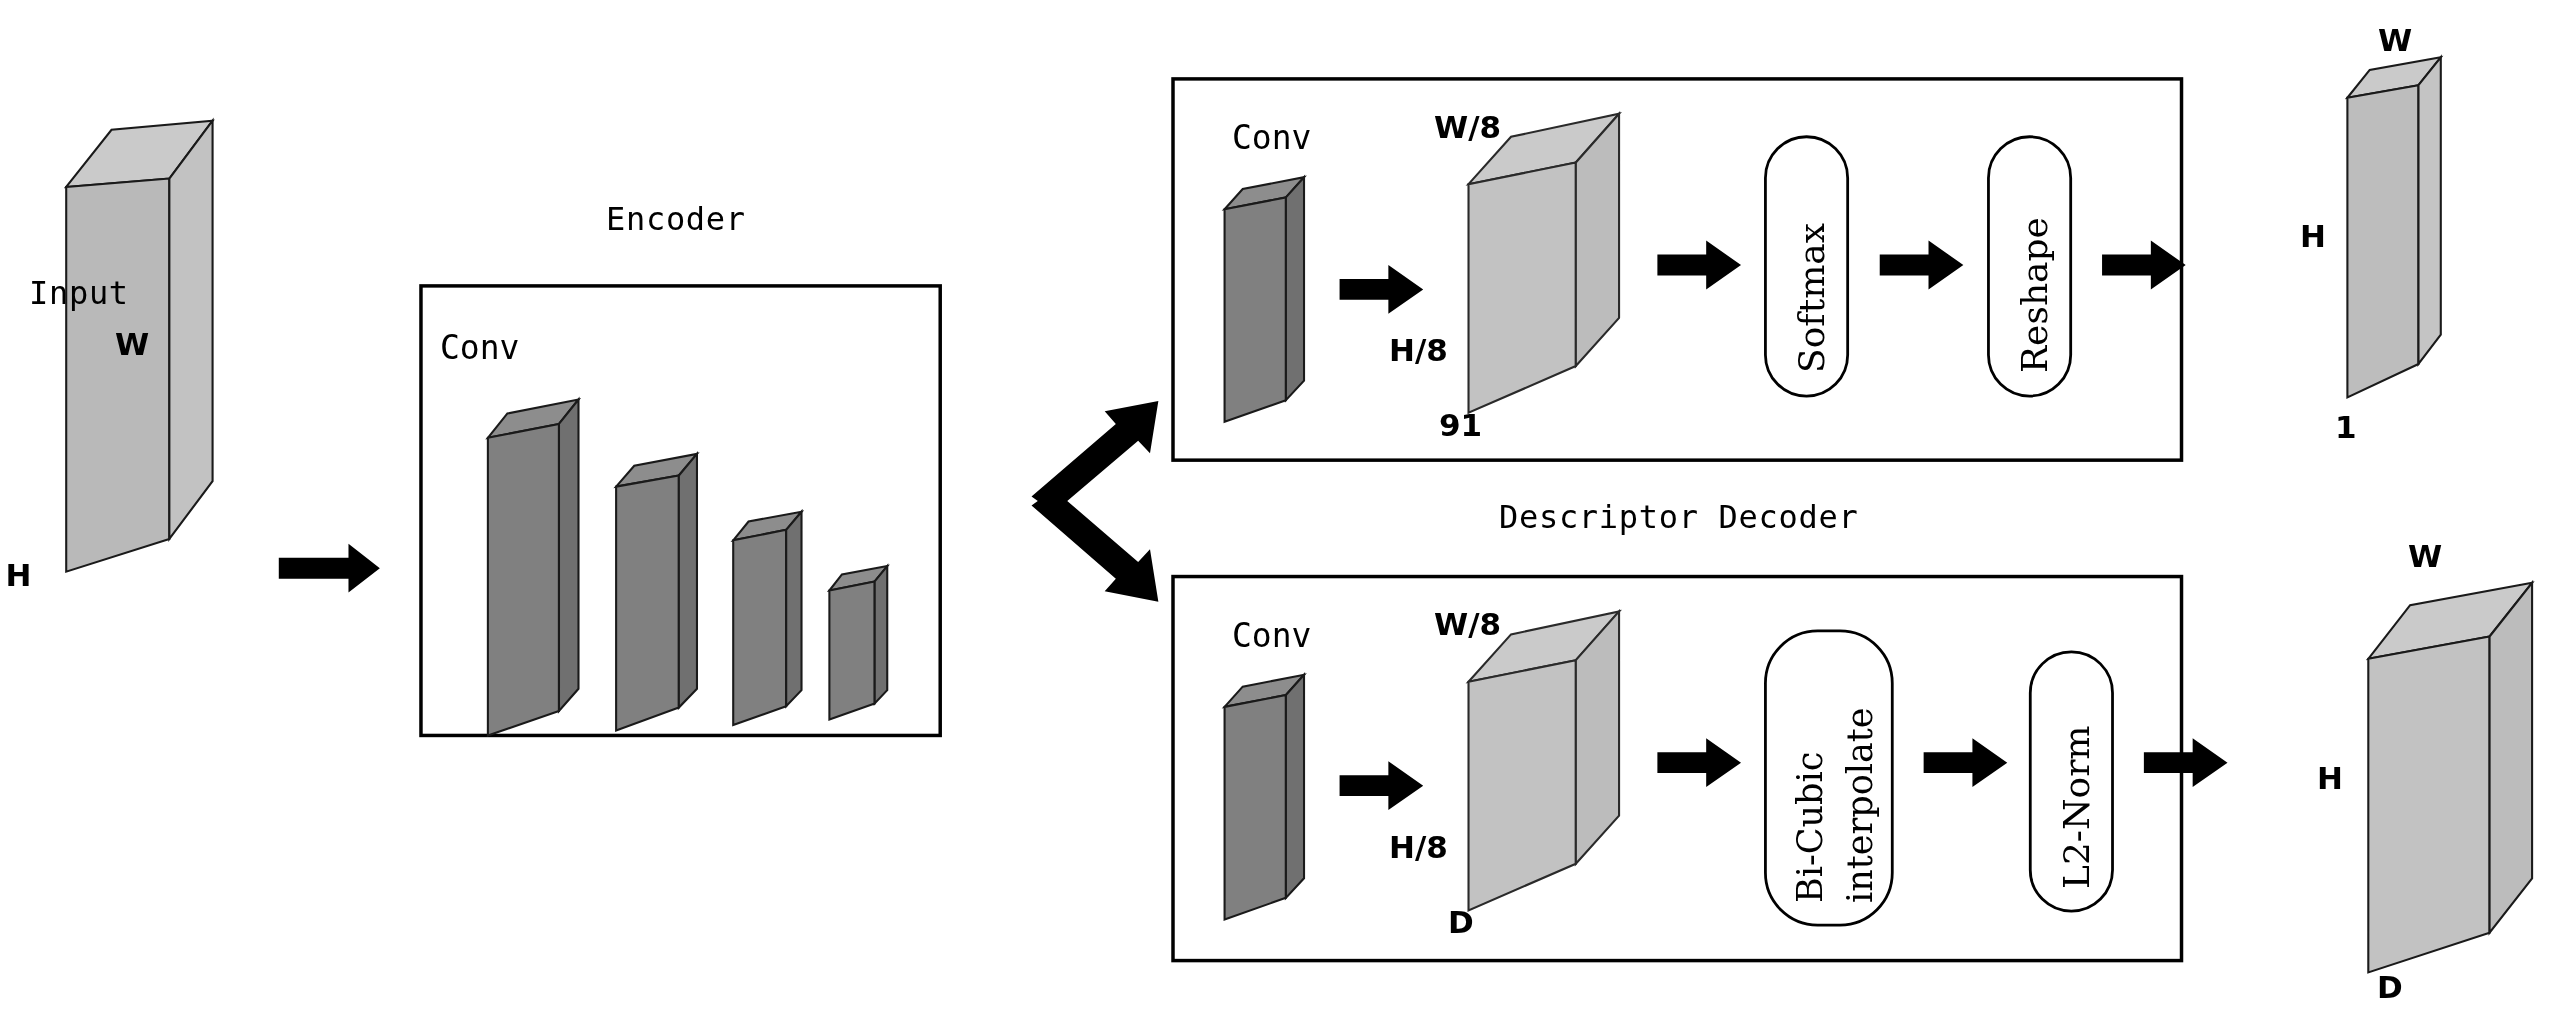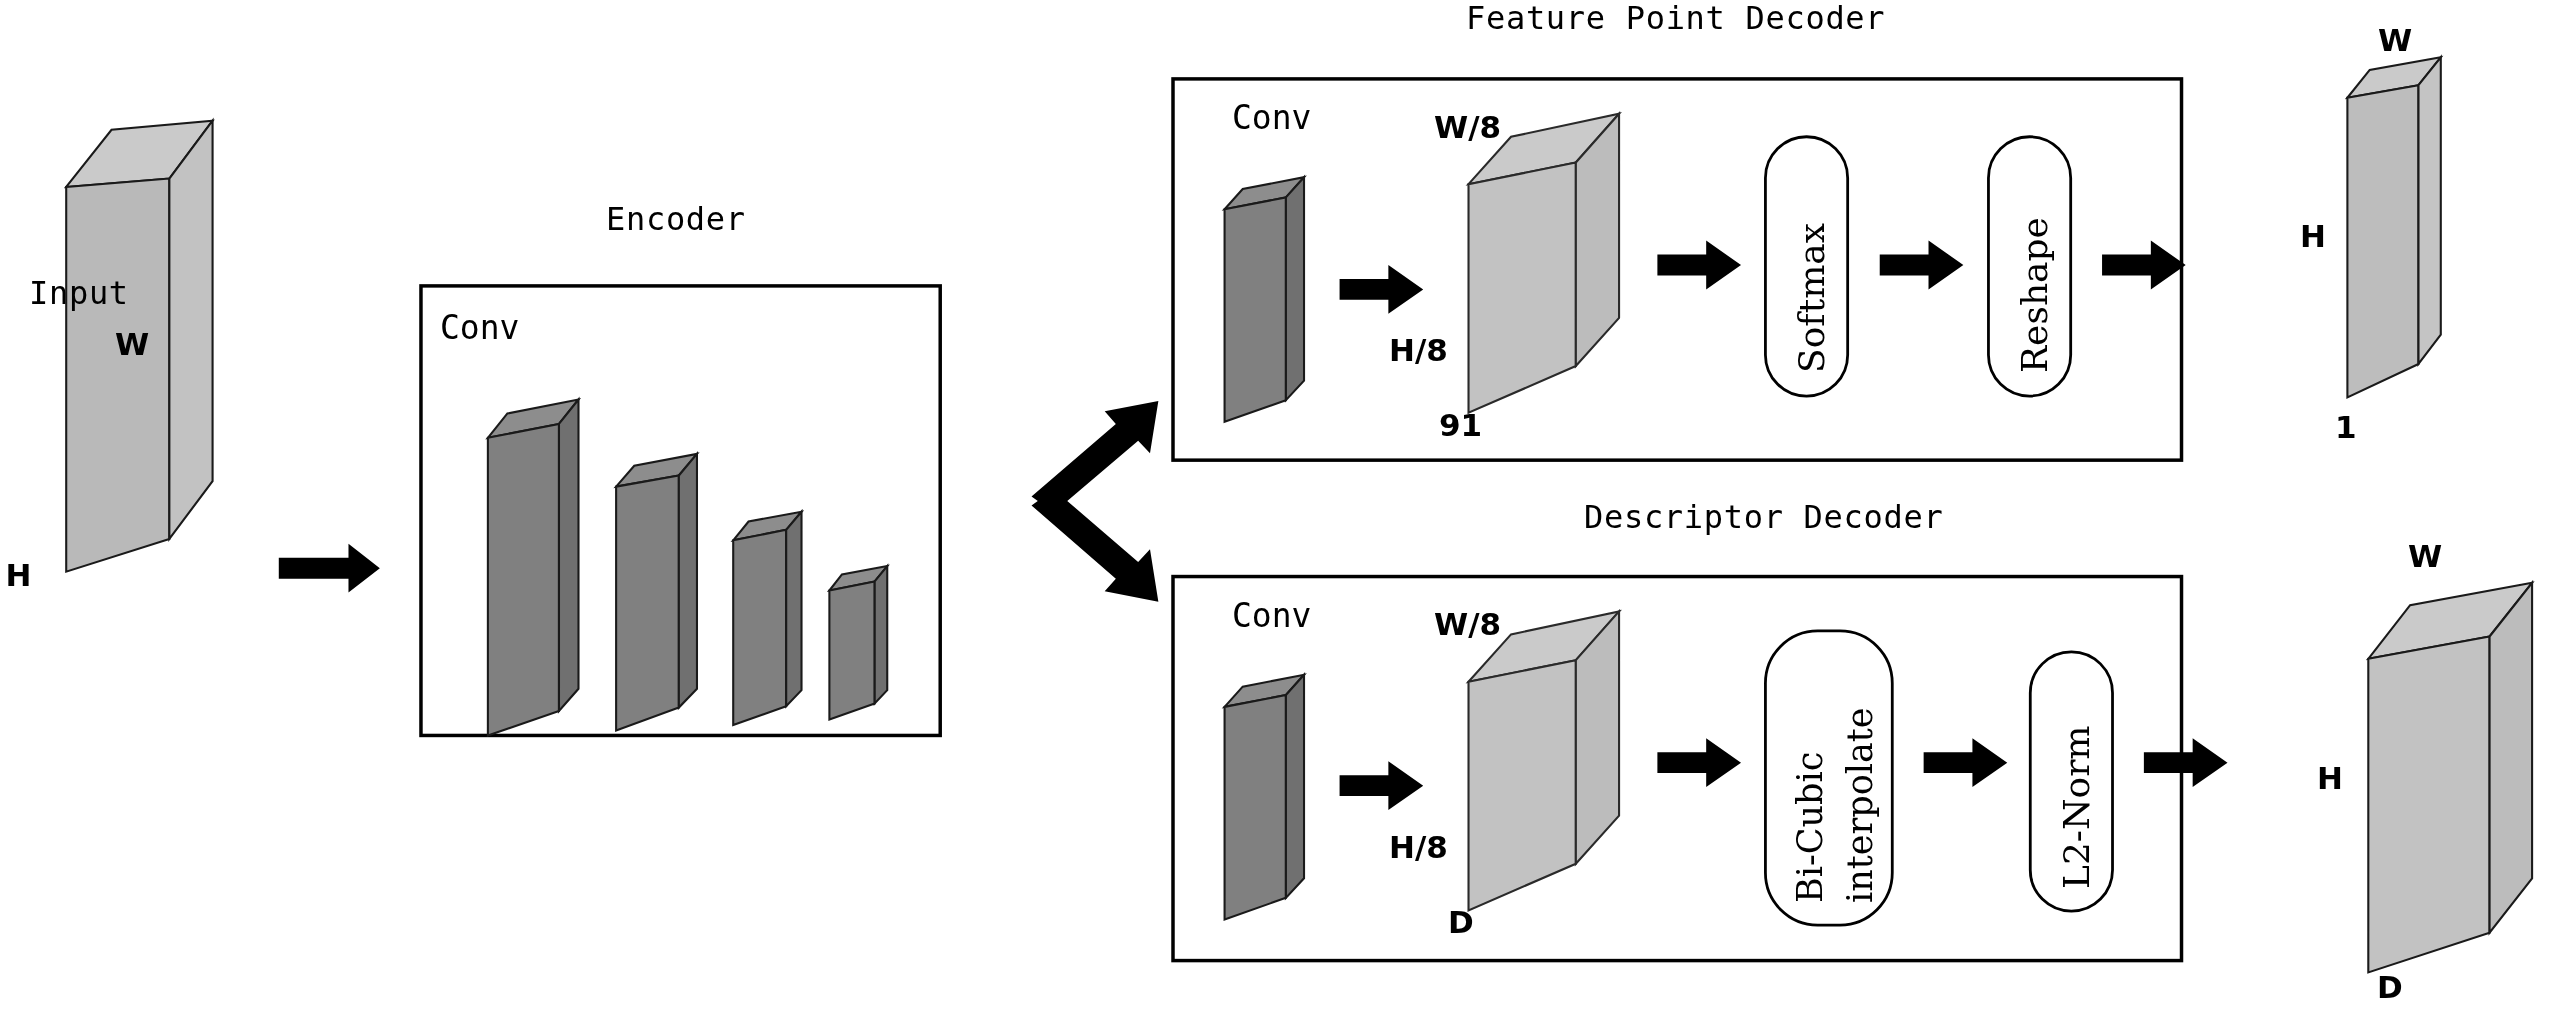--- a/index.html
+++ b/index.html
@@ -5,21 +5,21 @@
   html,body{margin:0;padding:0;background:#ffffff;}
   body{width:2576px;height:1013px;position:relative;overflow:hidden;
        font-family:"DejaVu Sans Mono","Liberation Mono",monospace;}
   #stage{position:absolute;left:0;top:0;width:2576px;height:1013px;}
   svg.layer{position:absolute;left:0;top:0;width:2576px;height:1013px;overflow:visible;}
   .ttl{position:absolute;font-size:32px;color:#000;white-space:nowrap;
        font-family:"DejaVu Sans Mono","Liberation Mono",monospace;letter-spacing:0.7px;}
   .lbl{position:absolute;font-size:31px;color:#000;white-space:nowrap;font-weight:700;
        font-family:"DejaVu Sans","Liberation Sans",sans-serif;}
   .conv{position:absolute;font-size:33px;color:#000;white-space:nowrap;
-        font-family:"DejaVu Sans Mono","Liberation Mono",monospace;}
+        font-family:"DejaVu Sans Mono","Liberation Mono",monospace;margin-top:20px;}
   .vtext{position:absolute;transform-origin:0 0;white-space:nowrap;color:#000;
          font-family:"DejaVu Serif","Liberation Serif",serif;}
 </style>
 </head>
 <body>
 
 <div id="stage">
 
   <svg class="layer" viewBox="0 0 3696 1453">
 
@@ -138,22 +138,21 @@
     </g>
 
     <g>
       <polygon points="3398,945 3458,868 3633,836 3572,913" fill="#cacaca" stroke="#1a1a1a" stroke-width="3"></polygon>
       <polygon points="3398,945 3572,913 3572,1338 3398,1395" fill="#c2c2c2" stroke="#1a1a1a" stroke-width="3"></polygon>
       <polygon points="3572,913 3633,836 3633,1260 3572,1338" fill="#bcbcbc" stroke="#1a1a1a" stroke-width="3"></polygon>
     </g>
 
   </svg>
 
-  <div class="ttl" style="left:1466px;top:-1.4px;">Feature Point Decoder</div>
-  <div class="ttl" style="left:1584px;top:498px;text-align:right;">Descriptor Decoder</div>
+  <div class="ttl" style="left:1499px;top:498px;text-align:right;">Descriptor Decoder</div>
   <div class="ttl" style="left:606px;top:200px;">Encoder</div>
   <div class="ttl" style="left:29px;top:274px;text-align:center;">Input</div>
 
   <div class="lbl" style="left:115px;top:326px;">W</div>
   <div class="lbl" style="left:5.6px;top:557px;">H</div>
 
   <div class="conv" style="left:440px;top:308px;">Conv</div>
 
   <div class="conv" style="left:1232px;top:98px;">Conv</div>
   <div class="lbl" style="left:1434px;top:109px;">W/8</div>

